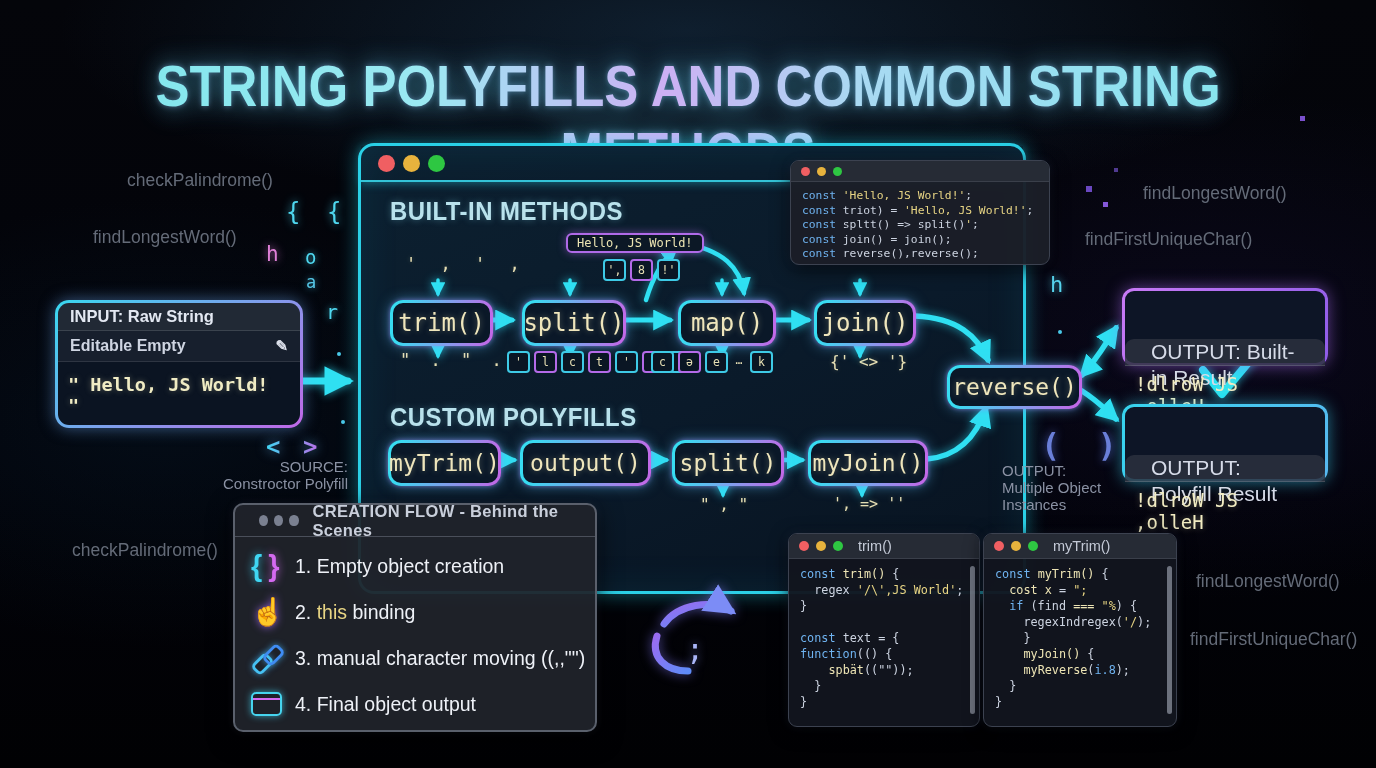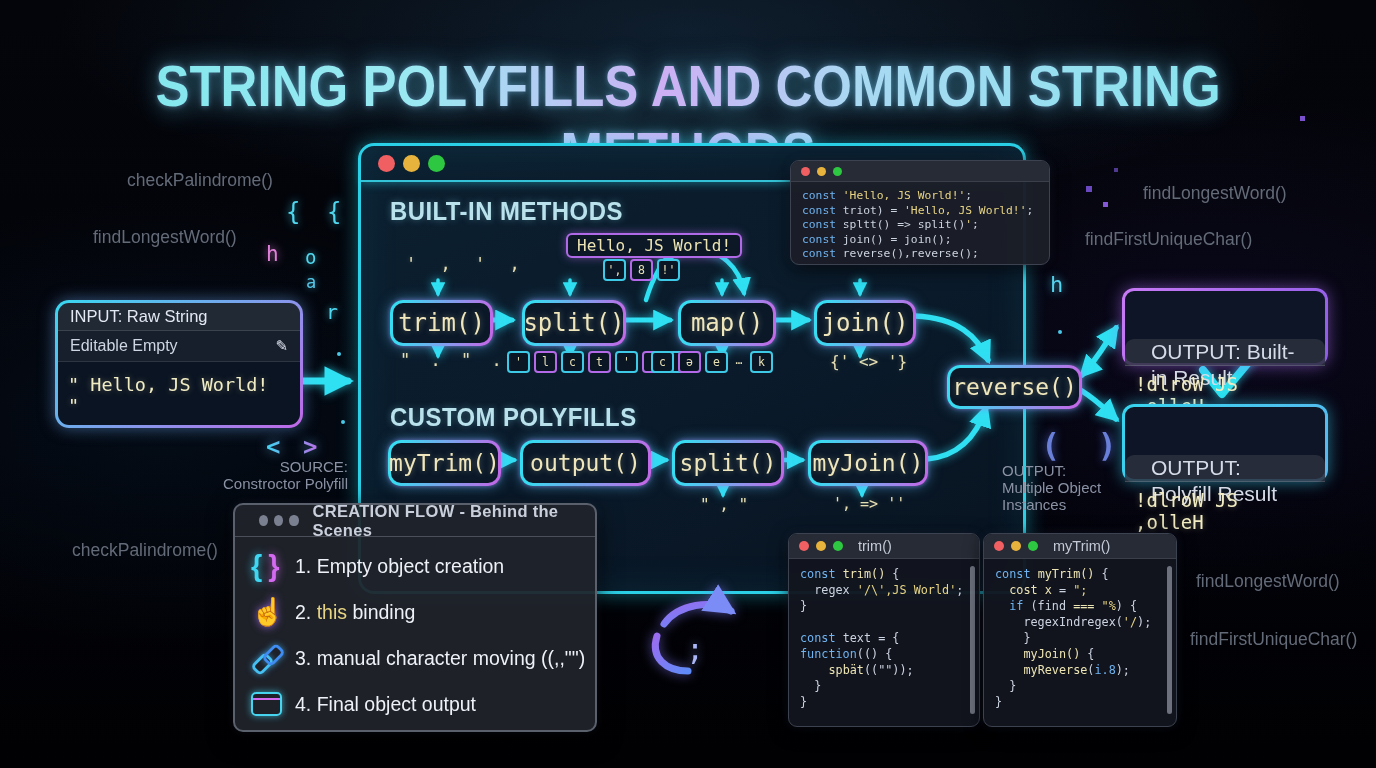--- a/index.html
+++ b/index.html
@@ -37,26 +37,26 @@
   .deco{position:absolute;z-index:4;color:#e8e0b4;text-shadow:0 0 5px rgba(240,230,170,.3);}
   
   .tokrow{position:absolute;z-index:6;display:flex;gap:4px;}
   .tok{display:flex;align-items:center;justify-content:center;min-width:15px;height:18px;padding:0 2px;
     border:2px solid #3ecae6;border-radius:4px;background:#0a1624;color:#e8e0b4;
     font-family:"DejaVu Sans Mono",monospace;font-size:11.5px;}
   .tokrow .tok:nth-child(even){border-color:#b46ae8;}
   .tok.plain{border:none;background:none;min-width:10px;}
   
   #badge{left:566px;top:233px;z-index:6;padding:1px 9px;border:2px solid #b06ae8;border-radius:6px;
-    background:#0c1826;color:#ece4b2;font-size:16px;font-family:"DejaVu Sans Mono",monospace;
+    background:#0c1826;color:#ece4b2;font-size:12px;font-family:"DejaVu Sans Mono",monospace;
     box-shadow:0 0 9px rgba(180,110,235,.5);}
   
   .gpanel{border:3px solid transparent;border-radius:14px;
     background:linear-gradient(#0b1422,#0b1422) padding-box,linear-gradient(140deg,#38d8f0,#c068e8) border-box;
-    box-shadow:0 0 16px rgba(110,170,245,.5);}
+    box-shadow:0 0 16px rgba(110,170,245,.5);font-weight:bold;}
   #inputp{left:55px;top:300px;width:242px;height:122px;z-index:6;}
   #inputp .hd{height:27px;line-height:27px;padding:0 12px;background:rgba(255,255,255,.09);
     border-bottom:1px solid rgba(255,255,255,.12);color:#e3e8f2;font-size:16.5px;border-radius:10px 10px 0 0;}
   #inputp .fld{height:30px;display:flex;align-items:center;justify-content:space-between;padding:0 12px;
     background:rgba(255,255,255,.05);border-bottom:1px solid rgba(255,255,255,.10);color:#cfd5e2;font-size:16px;}
   #inputp .val{padding:12px 10px;color:#f0ecc4;font-size:18.5px;text-shadow:0 0 6px rgba(240,235,180,.35);}
   
   .codewin{position:absolute;background:rgba(18,21,30,.96);border:1.5px solid #3c4250;border-radius:9px;
     box-shadow:0 4px 18px rgba(0,0,0,.7),0 0 10px rgba(80,100,160,.18);}
   .codewin .bar{display:flex;align-items:center;gap:7px;height:24px;padding:0 10px;

